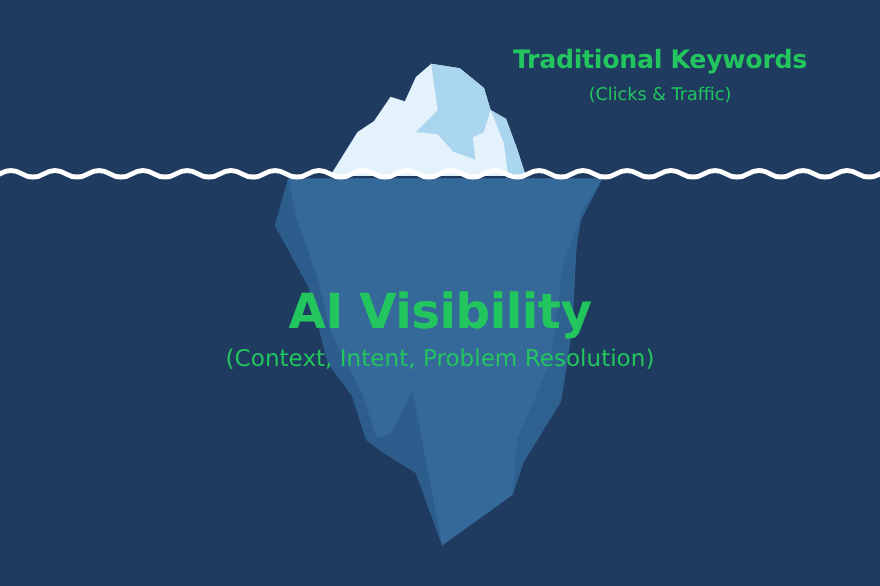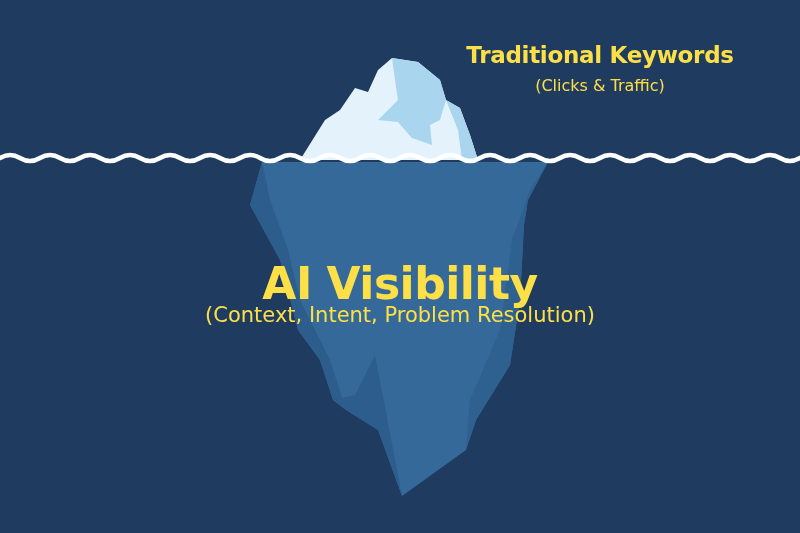--- a/index.html
+++ b/index.html
@@ -1,22 +1,22 @@
 <!DOCTYPE html>
 <html><head>
 <meta charset="utf-8">
 <style>
   html, body { margin:0; padding:0; }
   body { width:800px; height:533px; overflow:hidden; background:#1f3b60; position:relative; font-family:"DejaVu Sans","Liberation Sans",sans-serif; }
   #scene { position:absolute; left:0; top:0; width:800px; height:533px; }
-  .label { position:absolute; color:#fde047; text-align:center; white-space:nowrap; }
+  .label { position:absolute; color:#22c55e; text-align:center; white-space:nowrap; }
   #top-title { left:430px; top:42px; width:340px; font-size:23px; font-weight:bold; letter-spacing:-0.3px; }
   #top-sub { left:430px; top:76px; width:340px; font-size:16px; }
   #main-title { left:150px; top:258px; width:500px; font-size:44px; font-weight:bold; letter-spacing:-0.5px; }
-  #main-sub { left:150px; top:303px; width:500px; font-size:21px; }
+  #main-sub { left:150px; top:314px; width:500px; font-size:21px; }
 </style>
 </head>
 <body>
 
 <svg id="scene" viewBox="0 0 800 533" xmlns="http://www.w3.org/2000/svg">
 
   <g>
     <polygon points="262,162 548,162 528,200 524,225 520,300 510,365 476,420 466,450 402,496 378,430 346,410 333,400 320,360 298,330 280,260 250,205" fill="#35699a"></polygon>
 
     <polygon points="262,162 250,205 280,260 298,330 320,360 333,400 346,410 330,360 300,300 288,250 270,200" fill="#2d5d8c"></polygon>

